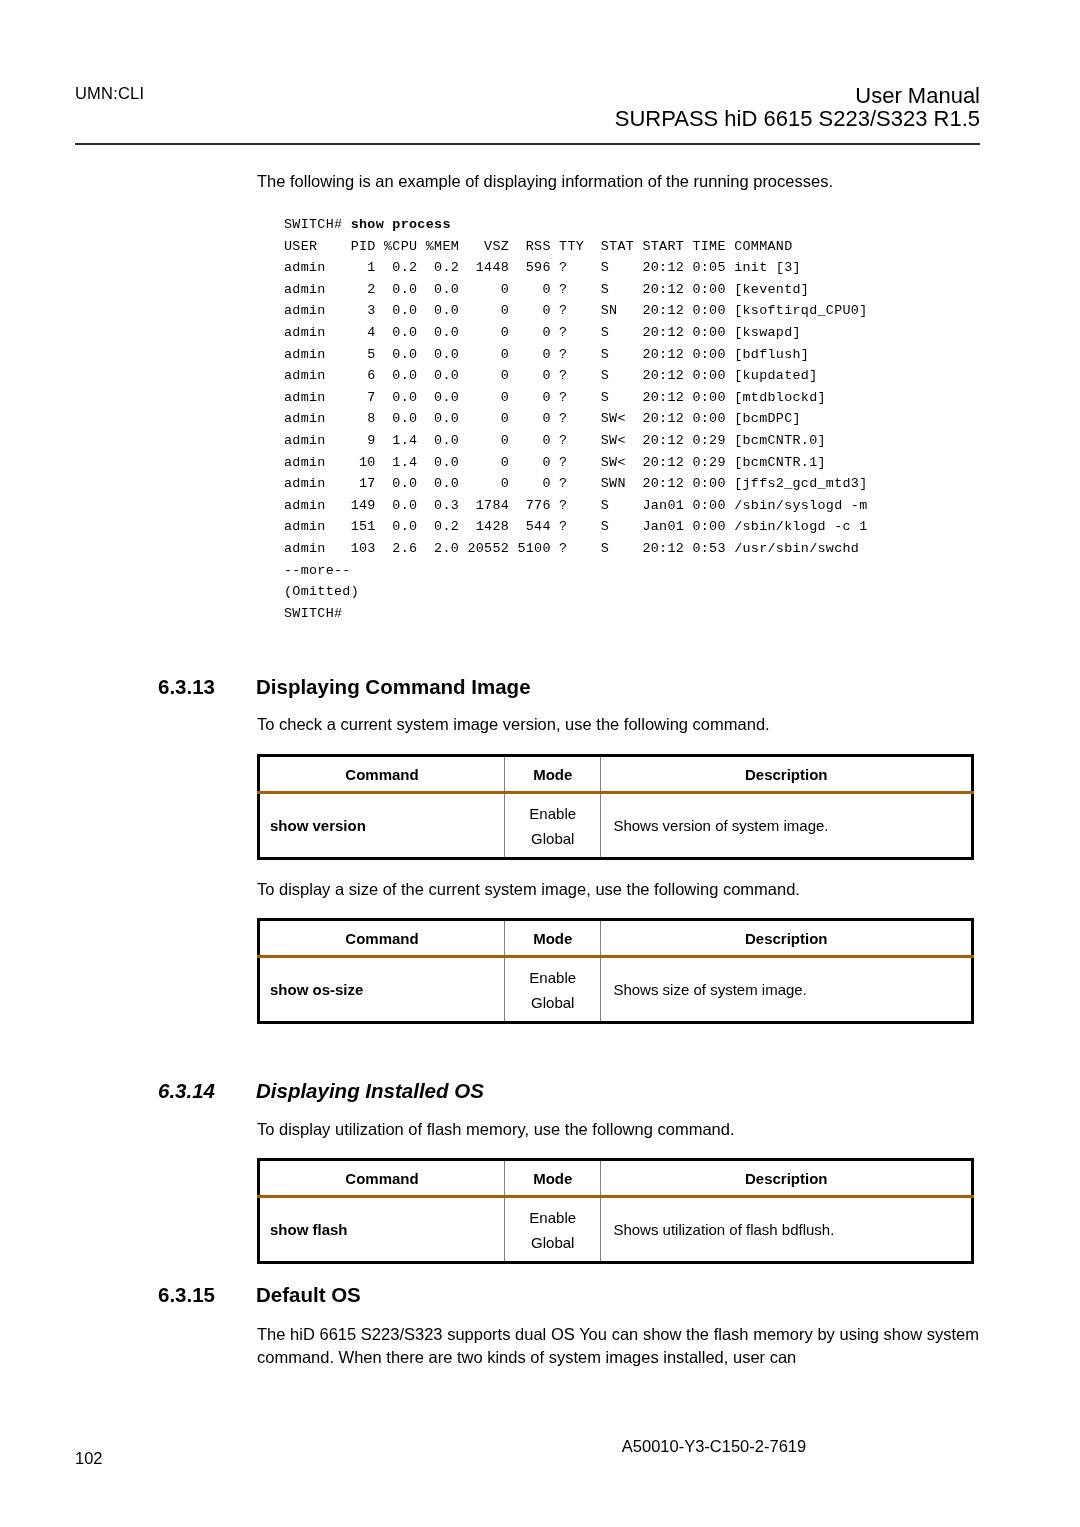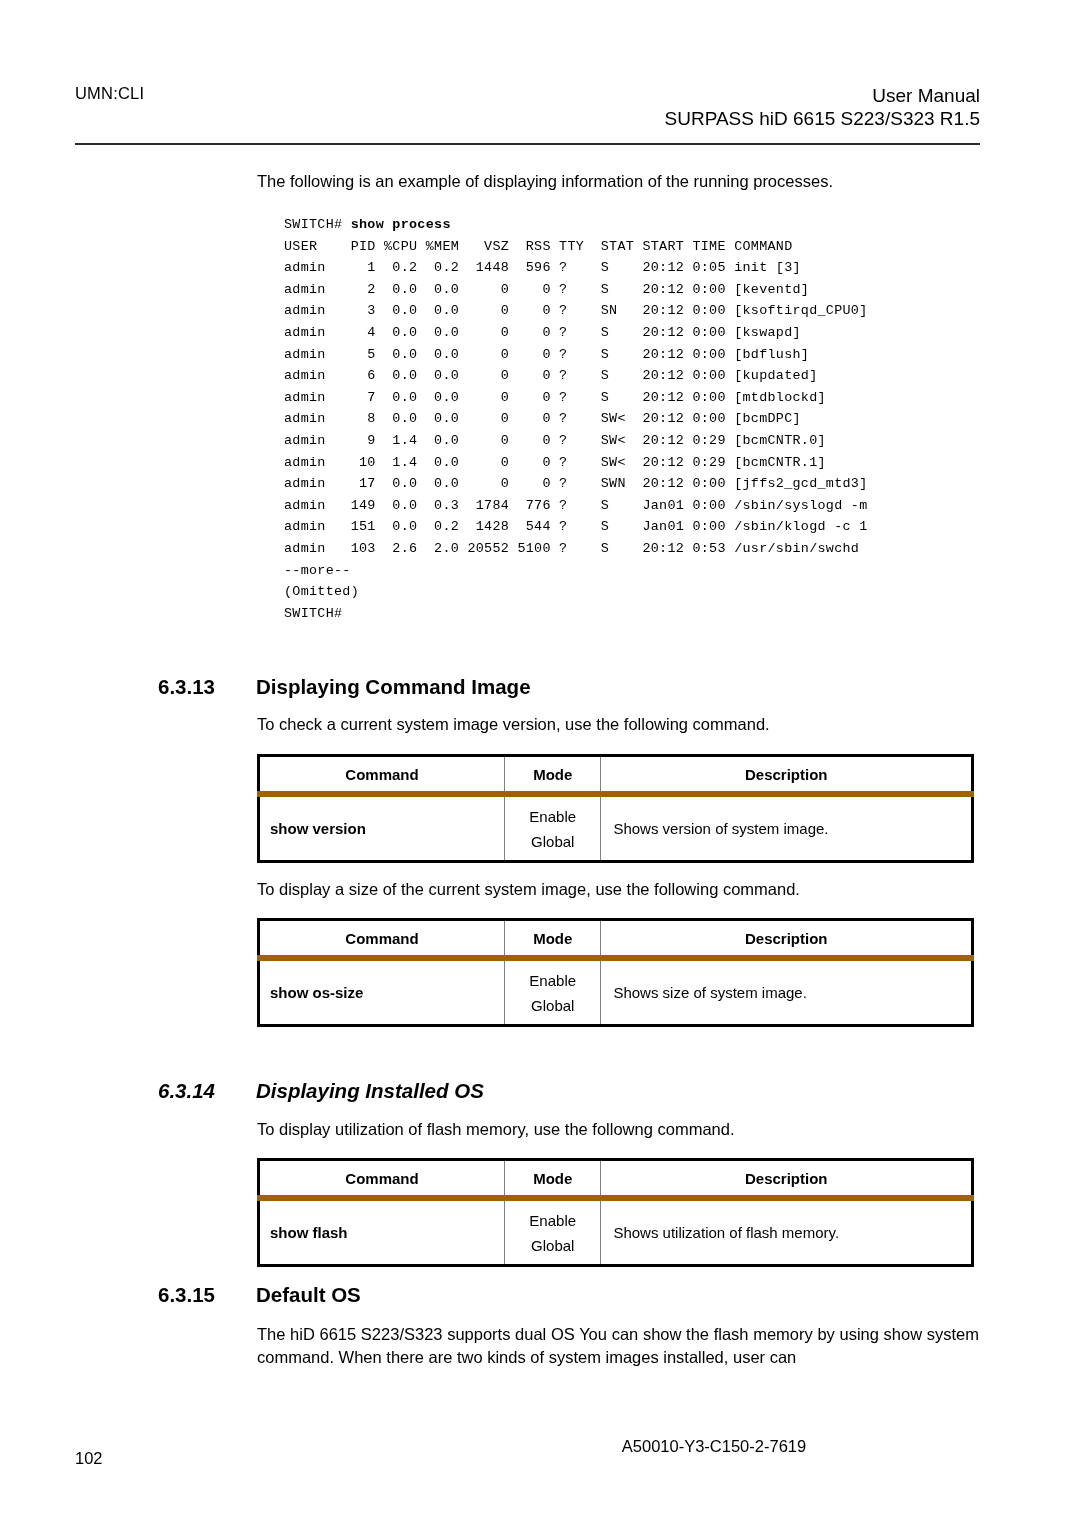--- a/index.html
+++ b/index.html
@@ -35,21 +35,21 @@
     top: 0;
     font-size: 16.5px;
     letter-spacing: 0.2px;
     white-space: nowrap;
   }
   .hdr-right {
     position: absolute;
     right: 0;
     top: 0;
     text-align: right;
-    font-size: 19px;
+    font-size: 22px;
     line-height: 23px;
     white-space: nowrap;
   }
   .hdr-rule {
     position: absolute;
     left: 75px;
     top: 143px;
     width: 905px;
     height: 0;
     border-top: 2px solid #2b2b2b;
@@ -113,21 +113,21 @@
   .cmd-table td {
     border: 1px solid #808080;
     padding: 0;
     vertical-align: middle;
   }
   .cmd-table thead th {
     height: 34px;
     font-size: 15px;
     font-weight: bold;
     text-align: center;
-    border-bottom: 6px solid #a16207;
+    border-bottom: 3px solid #a16207;
   }
   .cmd-table tbody td {
     height: 63px;
     font-size: 15px;
   }
   .td-cmd {
     padding-left: 10px !important;
     font-weight: bold;
     text-align: left;
   }
@@ -272,21 +272,21 @@
         <th>Description</th>
       </tr>
     </thead>
     <tbody>
       <tr>
         <td class="td-cmd">show flash</td>
         <td class="td-mode">
           <span class="mode-line">Enable</span>
           <span class="mode-line">Global</span>
         </td>
-        <td class="td-desc">Shows utilization of flash memory.</td>
+        <td class="td-desc">Shows utilization of flash bdflush.</td>
       </tr>
     </tbody>
   </table>
 
   <div class="h3" style="top:1282px;"><span class="num">6.3.15</span><span>Default OS</span></div>
 
   <div class="para justify" style="left:257px; top:1323px; width:722px;">The hiD 6615 S223/S323 supports dual OS You can show the flash memory by using show system command. When there are two kinds of system images installed, user can</div>
 
   <div class="footer-page">102</div>
   <div class="footer-code">A50010-Y3-C150-2-7619</div>

